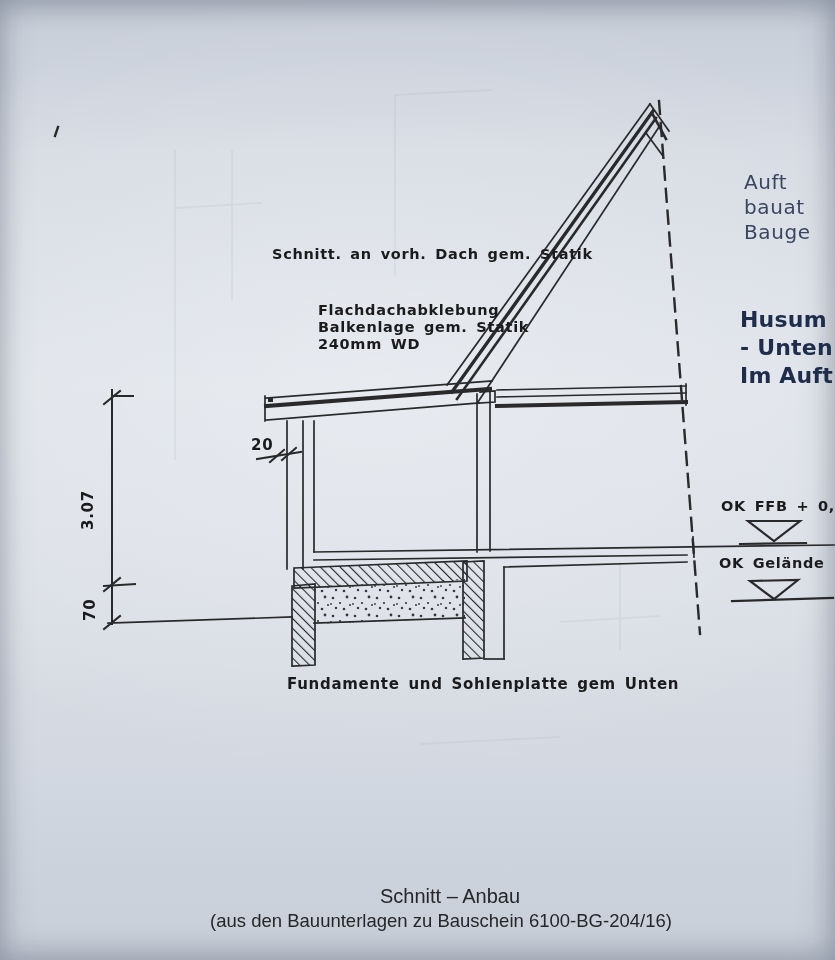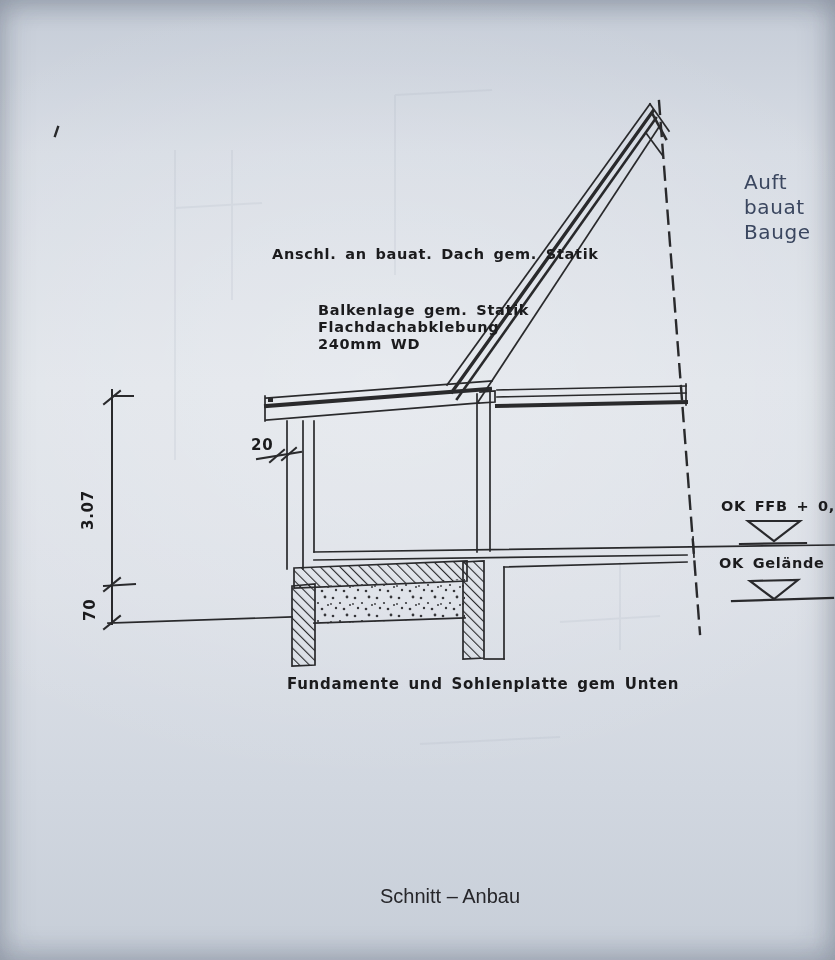--- a/index.html
+++ b/index.html
@@ -167,41 +167,47 @@
         <line x1="740" y1="544" x2="806" y2="543"></line>
       </g>
 
       <g stroke-width="2.2">
         <polygon points="750,581 798,580 774,599"></polygon>
         <line x1="732" y1="601" x2="833" y2="598"></line>
       </g>
     </g>
   </svg>
 
-  <div class="lbl" style="left:272px;top:246px;">Anschl. an bauat. Dach gem. Statik</div>
+  <div class="lbl" style="left:272px;top:246px;">Schnitt. an vorh. Dach gem. Statik</div>
 
   <div class="lbl" style="left:318px;top:302px;">
+    <div>Flachdachabklebung</div>
     <div>Balkenlage gem. Statik</div>
-    <div>Flachdachabklebung</div>
     <div>240mm WD</div>
   </div>
 
   <div class="lbl vdim" style="left:80px;top:530px;font-size:15px;">3.07</div>
 
   <div class="lbl vdim" style="left:82px;top:621px;font-size:15px;">70</div>
 
   <div class="lbl" style="left:251px;top:437px;font-size:15px;text-align:right;">20</div>
 
   <div class="lbl" style="left:721px;top:498px;">OK FFB + 0,90</div>
 
   <div class="lbl" style="left:719px;top:555px;">OK Gelände ±0,0</div>
 
   <div class="lbl" style="left:287px;top:676px;font-size:15px;">Fundamente und Sohlenplatte gem Unten</div>
 
   <div class="stamp-top">
     <span>Auft</span>
     <span>bauat</span>
     <span>Bauge</span>
   </div>
+  <div class="stamp-bottom">
+    <span>Husum</span>
+    <span>- Unten</span>
+    <span>Im Auft</span>
+  </div>
 
   <div class="caption" id="caption-title">Schnitt – Anbau</div>
+  <div class="caption" id="caption-subtitle">(aus den Bauunterlagen zu Bauschein 6100-BG-204/16)</div>
 
 </div>
 
 </body></html>

